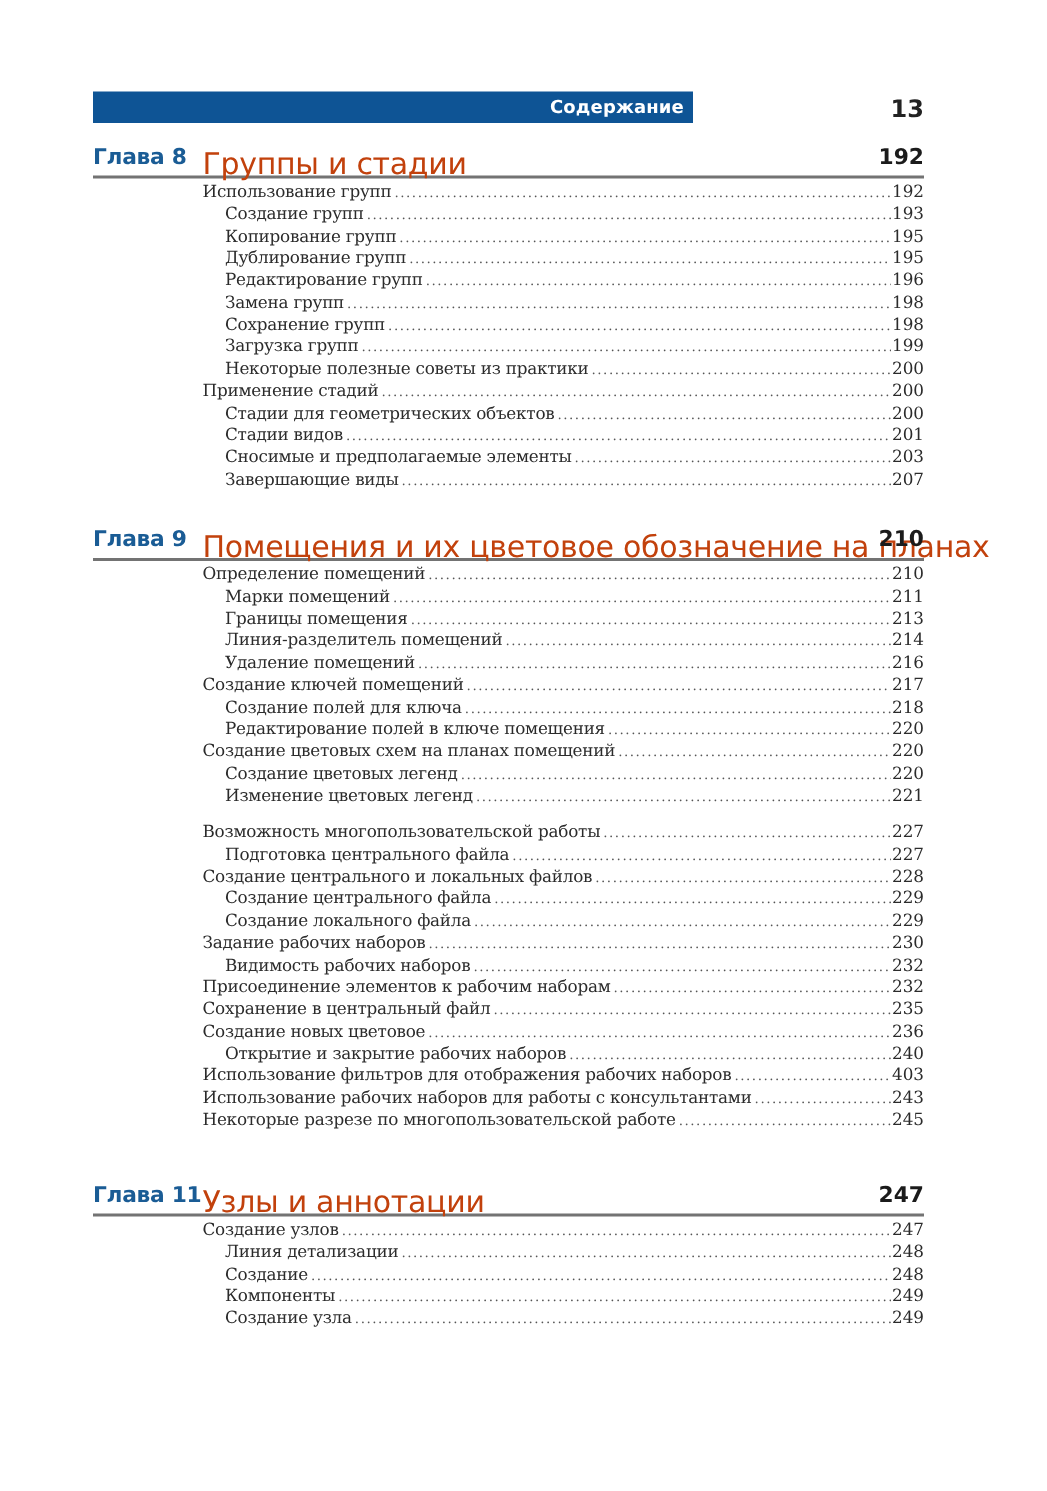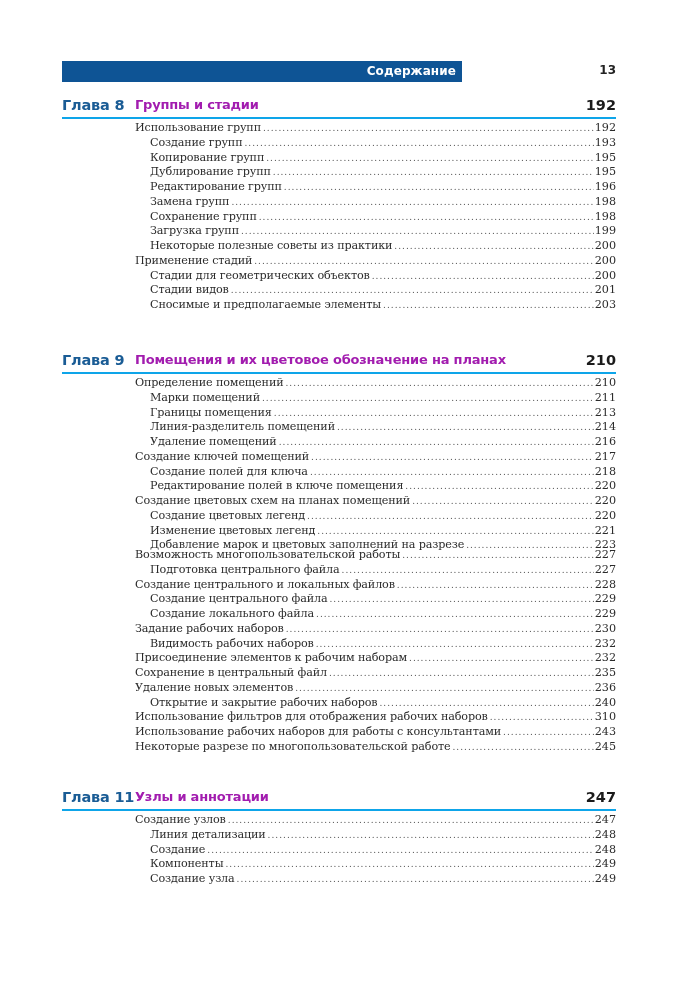--- a/index.html
+++ b/index.html
@@ -1,25 +1,25 @@
 <!DOCTYPE html>
 <html><head>
 <meta charset="utf-8">
 <style>
   html, body { margin: 0; padding: 0; background: #ffffff; }
   body { width: 698px; height: 994px; position: relative; overflow: hidden; }
   .page { position: absolute; left: 0; top: 0; width: 698px; height: 994px; }
   .running-head { position: absolute; left: 62px; top: 61px; width: 400px; height: 21px; background: #0e5495; }
   .running-head-text { position: absolute; right: 6px; top: 3px; color: #ffffff; font-family: "DejaVu Sans", sans-serif; font-weight: bold; font-size: 12px; letter-spacing: 0.1px; }
-  .page-number { position: absolute; left: 588px; top: 63px; width: 28px; text-align: right; font-family: "DejaVu Sans", sans-serif; font-weight: bold; font-size: 12px; color: #222; }
+  .page-number { position: absolute; left: 588px; top: 63px; width: 28px; text-align: right; font-family: "DejaVu Sans", sans-serif; font-weight: bold; font-size: 16px; color: #222; }
 
   .chapter { position: absolute; left: 62px; width: 554px; }
-  .chapter-head { position: relative; height: 22px; border-bottom: 2px solid #0ea5e9; }
+  .chapter-head { position: relative; height: 22px; border-bottom: 2px solid #737373; }
   .chapter-label { position: absolute; left: 0; top: 2px; font-family: "DejaVu Sans", sans-serif; font-weight: bold; font-size: 14.5px; color: #1a5c95; white-space: nowrap; letter-spacing: -0.2px; }
-  .chapter-title { position: absolute; left: 73px; top: 2px; font-family: "DejaVu Sans", sans-serif; font-weight: bold; font-size: 13px; color: #a21caf; white-space: nowrap; letter-spacing: -0.2px; }
+  .chapter-title { position: absolute; left: 73px; top: 2px; font-family: "DejaVu Sans", sans-serif; font-weight: normal; font-size: 20px; color: #c2410c; white-space: nowrap; letter-spacing: -0.2px; }
   .chapter-page { position: absolute; right: 0; top: 2px; font-family: "DejaVu Sans", sans-serif; font-weight: bold; font-size: 14.5px; color: #1b1b1b; }
 
   .entries { position: relative; margin-top: 2px; }
   .entry { position: relative; height: 14.75px; line-height: 14.75px; display: flex; align-items: baseline; font-family: "DejaVu Serif", serif; font-size: 11.2px; color: #2b2b2b; }
   .entry.lvl1 { padding-left: 73px; }
   .entry.lvl2 { padding-left: 88px; }
   .entry-title { white-space: nowrap; padding-right: 2px; letter-spacing: -0.15px; }
   .leader { flex: 1; overflow: hidden; white-space: nowrap; color: #555; letter-spacing: 1px; font-size: 9px; }
   .leader::before { content: "................................................................................................................................................................................................................"; }
   .entry-page { white-space: nowrap; padding-left: 1px; text-align: right; }
@@ -99,20 +99,25 @@
           <div class="entry lvl2">
             <span class="entry-title">Стадии видов</span>
             <span class="leader"></span>
             <span class="entry-page">201</span>
           </div>
           <div class="entry lvl2">
             <span class="entry-title">Сносимые и предполагаемые элементы</span>
             <span class="leader"></span>
             <span class="entry-page">203</span>
           </div>
+          <div class="entry lvl2">
+            <span class="entry-title">Завершающие виды</span>
+            <span class="leader"></span>
+            <span class="entry-page">207</span>
+          </div>
         </div>
       </div>
       <div class="chapter" style="top: 350px;">
         <div class="chapter-head">
           <span class="chapter-label">Глава 9</span>
           <span class="chapter-title">Помещения и их цветовое обозначение на планах</span>
           <span class="chapter-page">210</span>
         </div>
         <div class="entries">
           <div class="entry lvl1">
@@ -163,25 +168,20 @@
           <div class="entry lvl2">
             <span class="entry-title">Создание цветовых легенд</span>
             <span class="leader"></span>
             <span class="entry-page">220</span>
           </div>
           <div class="entry lvl2">
             <span class="entry-title">Изменение цветовых легенд</span>
             <span class="leader"></span>
             <span class="entry-page">221</span>
           </div>
-          <div class="entry lvl2">
-            <span class="entry-title">Добавление марок и цветовых заполнений на разрезе</span>
-            <span class="leader"></span>
-            <span class="entry-page">223</span>
-          </div>
         </div>
       </div>
       <div class="chapter" style="top: 546px;">
         <div class="entries">
           <div class="entry lvl1">
             <span class="entry-title">Возможность многопользовательской работы</span>
             <span class="leader"></span>
             <span class="entry-page">227</span>
           </div>
           <div class="entry lvl2">
@@ -218,33 +218,33 @@
             <span class="entry-title">Присоединение элементов к рабочим наборам</span>
             <span class="leader"></span>
             <span class="entry-page">232</span>
           </div>
           <div class="entry lvl1">
             <span class="entry-title">Сохранение в центральный файл</span>
             <span class="leader"></span>
             <span class="entry-page">235</span>
           </div>
           <div class="entry lvl1">
-            <span class="entry-title">Удаление новых элементов</span>
+            <span class="entry-title">Создание новых цветовое</span>
             <span class="leader"></span>
             <span class="entry-page">236</span>
           </div>
           <div class="entry lvl2">
             <span class="entry-title">Открытие и закрытие рабочих наборов</span>
             <span class="leader"></span>
             <span class="entry-page">240</span>
           </div>
           <div class="entry lvl1">
             <span class="entry-title">Использование фильтров для отображения рабочих наборов</span>
             <span class="leader"></span>
-            <span class="entry-page">310</span>
+            <span class="entry-page">403</span>
           </div>
           <div class="entry lvl1">
             <span class="entry-title">Использование рабочих наборов для работы с консультантами</span>
             <span class="leader"></span>
             <span class="entry-page">243</span>
           </div>
           <div class="entry lvl1">
             <span class="entry-title">Некоторые разрезе по многопользовательской работе</span>
             <span class="leader"></span>
             <span class="entry-page">245</span>

